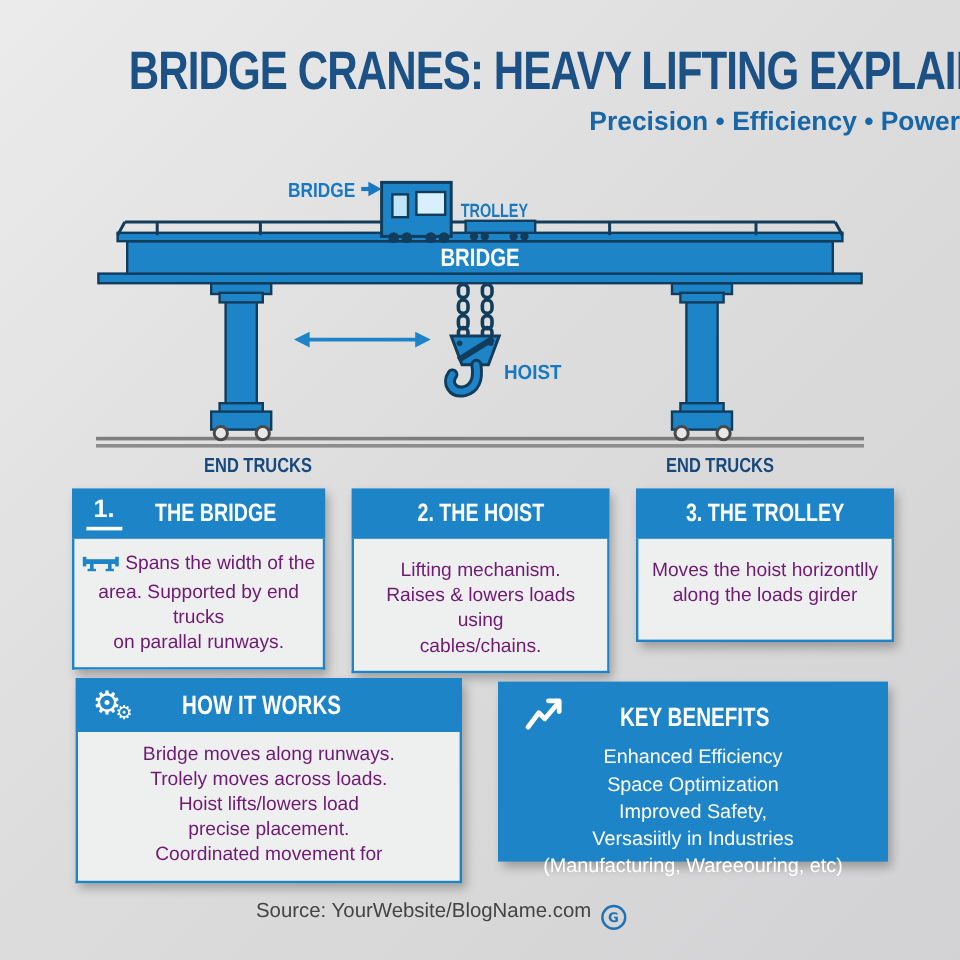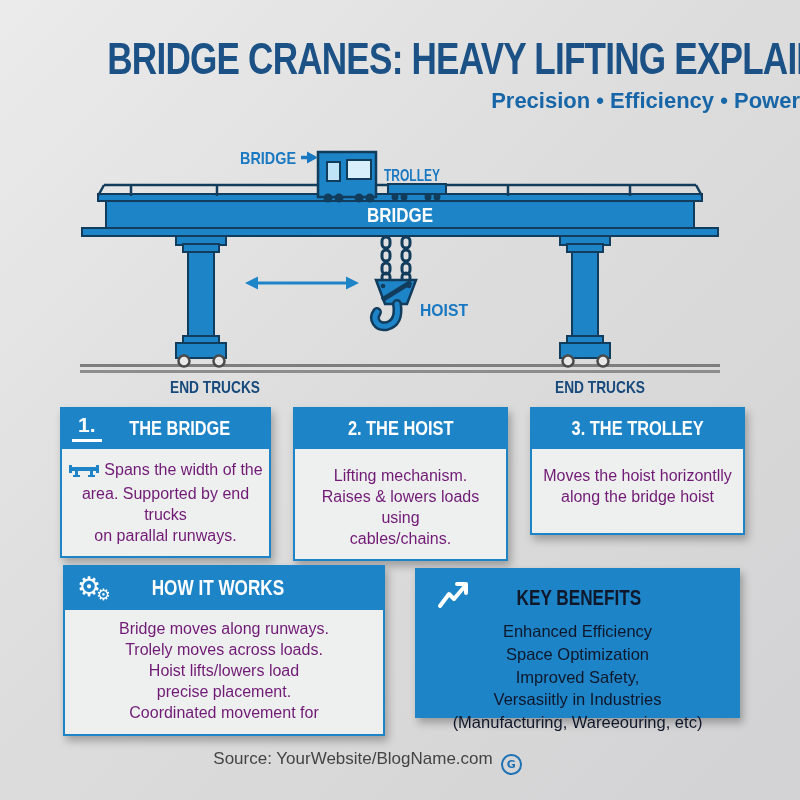--- a/index.html
+++ b/index.html
@@ -58,21 +58,21 @@
   }
   .how-card{left:63px;top:565px;width:322px;}
   .how-card .card-body{min-height:88px;padding-top:8px;}
   .gears{font-family:"DejaVu Sans",sans-serif;color:#fff;margin-left:14px;line-height:1;}
   .gear-big{font-size:27px;}
   .gear-small{font-size:16px;margin-left:-5px;vertical-align:-4px;display:inline-block;}
   .how-title{flex:1;text-align:center;margin-right:60px;}
 
   .benefits-card{
     left:415px;top:568px;width:325px;height:150px;
-    background:#1e84c8;color:#0f172a;
+    background:#1e84c8;color:#ffffff;
   }
   .benefits-header{display:flex;align-items:center;padding:12px 0 2px 22px;font-size:22px;font-weight:700;}
   .benefits-title{margin-left:28px;}
   .benefits-body{text-align:center;font-size:16.5px;line-height:1.38;margin-top:2px;}
 
   .page-footer{
     position:absolute;top:749px;left:0;width:735px;
     text-align:center;color:#444;font-size:17px;
   }
   .badge{
@@ -224,21 +224,21 @@
       <span>cables/chains.</span>
     </div>
   </div>
 
   <div class="card card3">
     <div class="card-header">
       <span class="cond">3. THE TROLLEY</span>
     </div>
     <div class="card-body">
       <span>Moves the hoist horizontlly</span><br>
-      <span>along the bridge hoist</span>
+      <span>along the loads girder</span>
     </div>
   </div>
 
   <div class="card how-card">
     <div class="bigcard-header">
       <span class="gears"><span class="gear-big">⚙</span><span class="gear-small">⚙</span></span>
       <span class="how-title"><span class="cond">HOW IT WORKS</span></span>
     </div>
     <div class="card-body">
       <div>Bridge moves along runways.</div>

